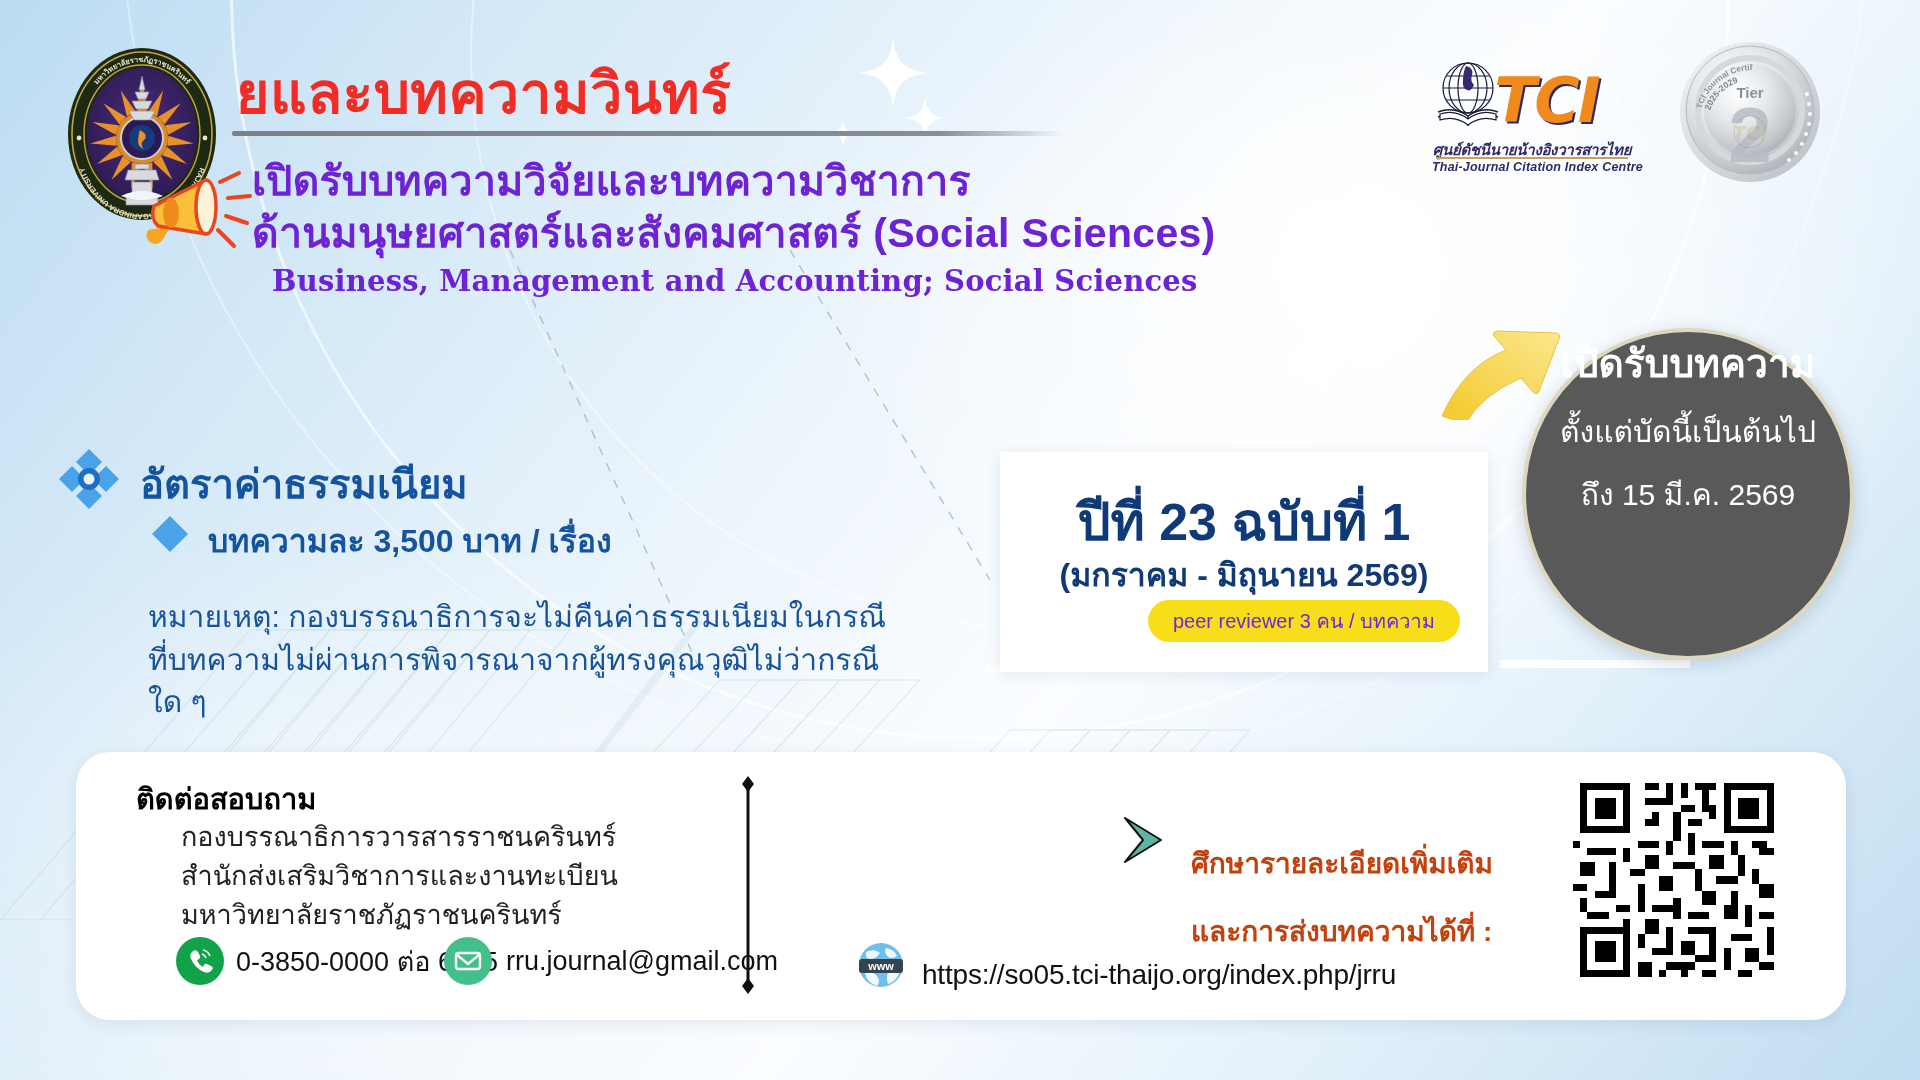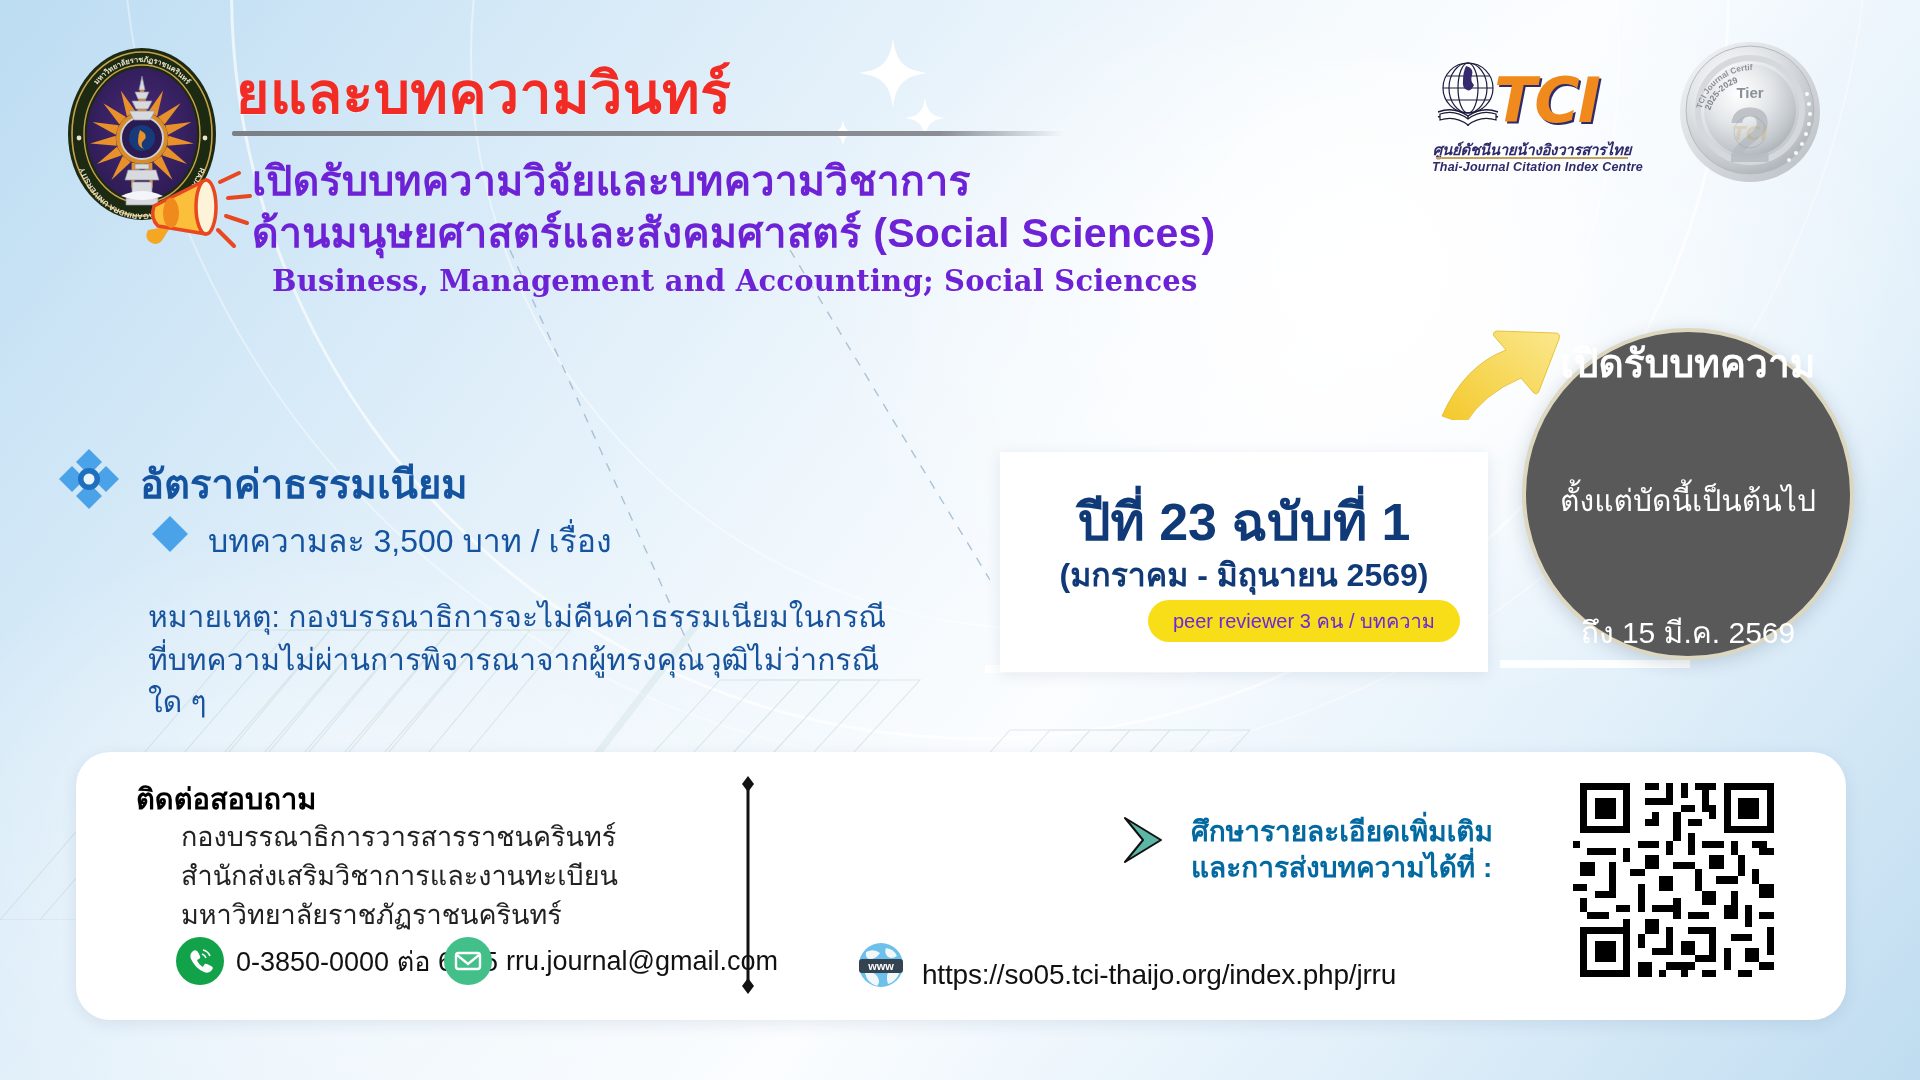--- a/index.html
+++ b/index.html
@@ -89,21 +89,21 @@
 
   
   .fee-icon { position:absolute; left:58px; top:448px; width:62px; height:62px;}
   .fee-title {
     position:absolute; left:140px; top:452px;
     font-size:40px; font-weight:bold; color:#14539f; white-space:nowrap;
   }
   .fee-dia { position:absolute; left:152px; top:516px; width:36px; height:36px;}
   .fee-line {
     position:absolute; left:208px; top:515px;
-    font-size:32px; font-weight:normal; color:#14539f; white-space:nowrap;
+    font-size:32px; font-weight:bold; color:#14539f; white-space:nowrap;
   }
   .fee-note {
     position:absolute; left:148px; top:596px; width:740px;
     font-size:30px; color:#17539c; line-height:1.42;
   }
 
   
   .issue-card {
     position:absolute; left:1000px; top:452px; width:488px; height:220px;
     background:#ffffff; box-shadow:0 3px 14px rgba(40,70,110,.10);
@@ -122,21 +122,21 @@
     display:flex; align-items:center; justify-content:center;
     font-size:20px; color:#6d28d9; white-space:nowrap;
   }
   .arrow-yellow { position:absolute; left:1438px; top:300px; width:128px; height:120px; }
 
   
   .circle-badge {
     position:absolute; left:1522px; top:328px; width:332px; height:332px;
     border-radius:50%; background:#59595a;
     border:4px solid rgba(245,237,210,.85);
-    display:flex; flex-direction:column; align-items:center; justify-content:space-between;
+    display:flex; flex-direction:column; align-items:center; justify-content:flex-start;
     box-shadow:0 4px 18px rgba(30,50,80,.18);
   }
   .cb-l1 { font-size:39px; font-weight:bold; color:#fff; white-space:nowrap; }
   .cb-l2 { font-size:30px; color:#fff; white-space:nowrap; margin-top:14px;}
   .cb-l3 { font-size:30px; color:#fff; white-space:nowrap; margin-top:16px;}
 
   
   .contact-card {
     position:absolute; left:76px; top:752px; width:1770px; height:268px;
     background:#fff; border-radius:34px; box-shadow:0 4px 16px rgba(40,70,110,.10);
@@ -146,21 +146,21 @@
     font-size:29px; font-weight:bold; color:#000000; white-space:nowrap;
   }
   .cc-lines { position:absolute; left:105px; top:66px; }
   .cc-line { font-size:27px; color:#222; line-height:1.44; white-space:nowrap; }
   .cc-phone { position:absolute; left:100px; top:185px; display:flex; align-items:center; gap:12px;}
   .cc-mail  { position:absolute; left:368px; top:185px; display:flex; align-items:center; gap:14px;}
   .cc-ctext { font-size:27px; color:#111; white-space:nowrap; }
   .ico-circ { width:48px; height:48px; border-radius:50%; display:flex; align-items:center; justify-content:center; }
   .divider { position:absolute; left:663px; top:22px; width:18px; height:222px; }
   .cc-study { position:absolute; left:1045px; top:62px; display:flex; align-items:flex-start; gap:14px; }
-  .cc-study-txt { font-size:28px; font-weight:bold; color:#0369a1; line-height:1.3; white-space:nowrap;}
+  .cc-study-txt { font-size:28px; font-weight:bold; color:#c2410c; line-height:1.3; white-space:nowrap;margin-top:32px;}
   .cc-url { position:absolute; left:780px; top:186px; display:flex; align-items:center; gap:16px;}
   .cc-url-txt { font-size:28px; color:#111; white-space:nowrap; letter-spacing:-.2px;margin-top:21px;}
   .qr { position:absolute; left:1497px; top:24px; width:208px; height:208px; }
 </style>
 </head>
 <body>
 
 <div id="poster">
 
   <div class="swoosh sw1"></div>

